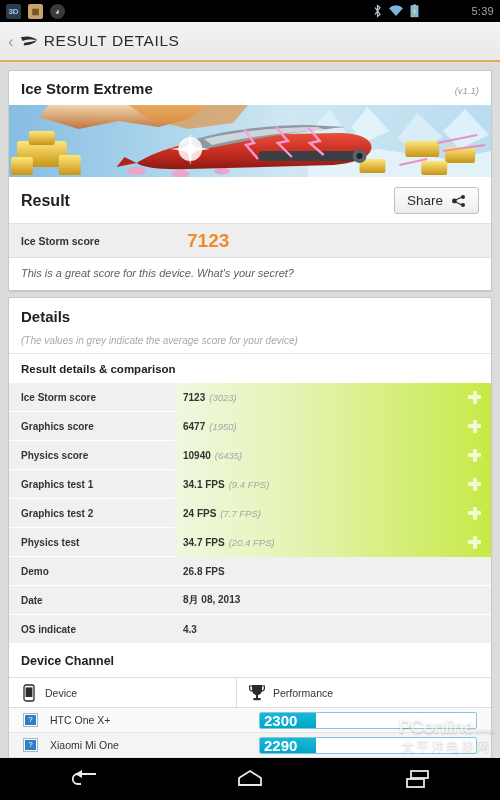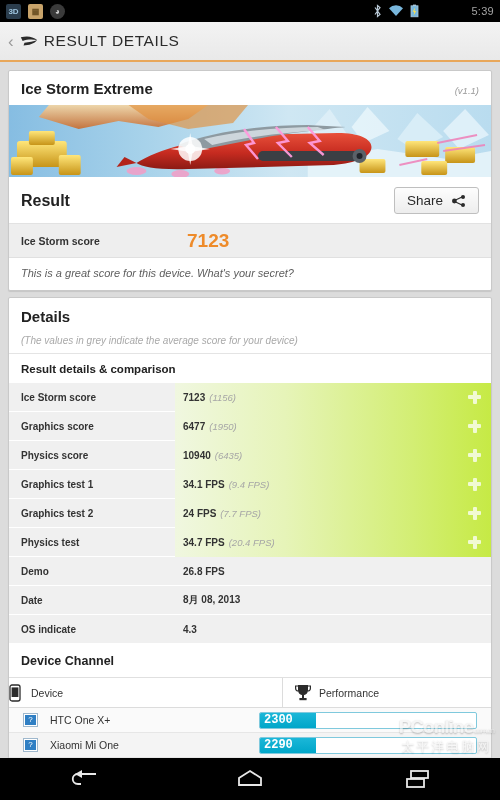--- a/index.html
+++ b/index.html
@@ -99,40 +99,40 @@
   .plus::before, .plus::after {
     content: ""; position: absolute; background: #fff; border-radius: 1px;
   }
   .plus::before { left: 0; top: 4.5px; width: 13px; height: 4px; }
   .plus::after { top: 0; left: 4.5px; height: 13px; width: 4px; }
 
   
   .dc-title { padding: 10px 12px 9px; font-size: 12.5px; font-weight: bold; color: #222;
               border-bottom: 1px solid #e0e0e0; }
   .dc-head { display: flex; align-items: center; height: 30px; border-bottom: 1px solid #dcdcdc; }
-  .dc-head .col-dev { width: 274px; display: flex; align-items: center; gap: 10px;
-                      border-right: 1px solid #dcdcdc; height: 30px; }
+  .dc-head .col-dev { width: 228px; display: flex; align-items: center; gap: 10px;
+                      padding-left: 14px; border-right: 1px solid #dcdcdc; height: 30px; }
   .dc-head .col-perf { display: flex; align-items: center; gap: 8px; padding-left: 12px; }
   .dc-head span.lbl { font-size: 10.5px; color: #333; }
   .dc-row { display: flex; align-items: center; height: 25px; background: #f4f4f4;
             border-bottom: 1px solid #e6e6e6; }
   .dc-row:nth-child(odd) { background: #fafafa; }
   .dc-row .col-dev { width: 250px; display: flex; align-items: center; gap: 12px; padding-left: 14px; }
   .dev-ico {
     width: 15px; height: 14px; border: 1px solid #9fb8cd; background: #fff;
     display: flex; align-items: center; justify-content: center;
   }
   .dev-ico i { display:block; width: 11px; height: 10px; background: #2f7fc4; color: #fff;
                font-size: 8px; font-style: normal; text-align: center; line-height: 10px; }
   .dev-name { font-size: 10.5px; color: #333; }
   .bar-outer { flex: 1; margin-right: 14px; height: 17px; border: 1px solid #7fc9dd;
                background: #fff; border-radius: 2px; position: relative; overflow: hidden; }
   .bar-fill { height: 100%; background: linear-gradient(#1bb7d8,#00a6c9);
               display: flex; align-items: center; }
-  .bar-fill span { font-size: 12px; font-weight: bold; color: #fff; padding-left: 4px; font-family: Liberation Mono, monospace; }
+  .bar-fill span { font-size: 15px; font-weight: bold; color: #fff; padding-left: 4px; }
 
   
   .wm { position: absolute; right: 6px; bottom: 44px; text-align: center; opacity: .55;
         pointer-events: none; }
   .wm .pc { font-size: 19px; font-weight: bold; color: #f0f0f0; letter-spacing: -1px;
             text-shadow: 0 1px 2px rgba(0,0,0,.45); }
   .wm .pc small { font-size: 8px; font-weight: normal; }
   .wm .cn { font-size: 13px; color: #f2f2f2; letter-spacing: 2px;
             text-shadow: 0 1px 2px rgba(0,0,0,.45); }
 
@@ -297,21 +297,21 @@
         <h2>Details</h2>
         <div class="sub">(The values in grey indicate the average score for your device)</div>
       </div>
       <div class="sec-title">Result details &amp; comparison</div>
 
       <div id="detail-rows">
           <div class="drow hi">
             <div class="dlabel">Ice Storm score</div>
             <div class="dbarwrap">
               <span class="dval">7123</span>
-              <span class="davg">(1156)</span>
+              <span class="davg">(3023)</span>
               <span class="plus"></span>
             </div>
           </div>
           <div class="drow hi">
             <div class="dlabel">Graphics score</div>
             <div class="dbarwrap">
               <span class="dval">6477</span>
               <span class="davg">(1950)</span>
               <span class="plus"></span>
             </div>

